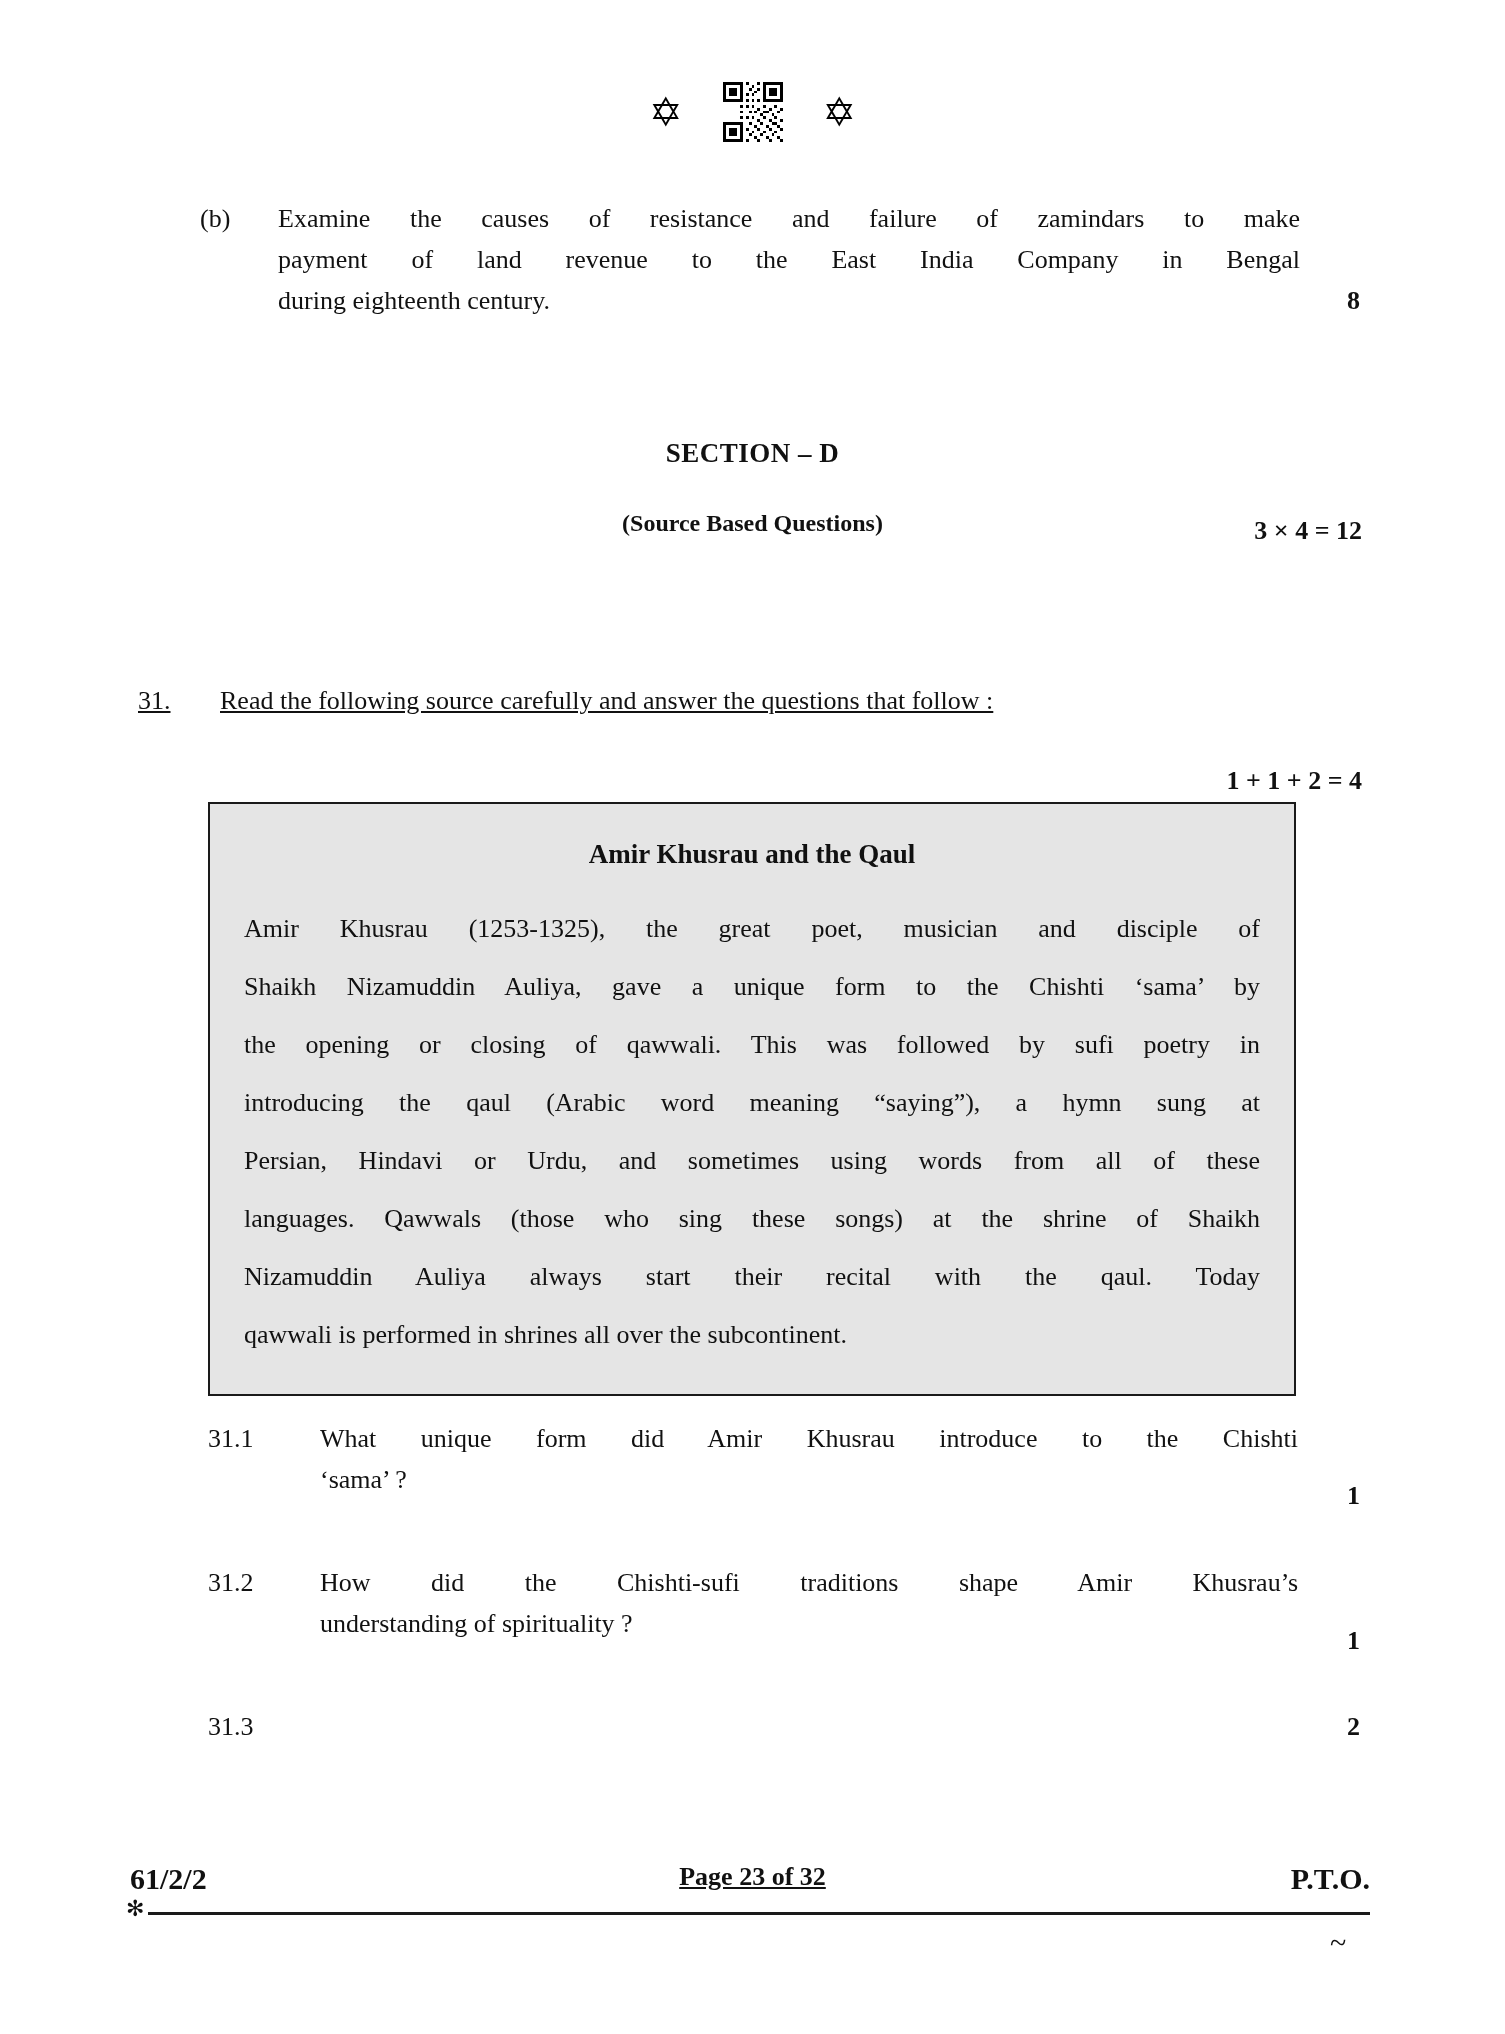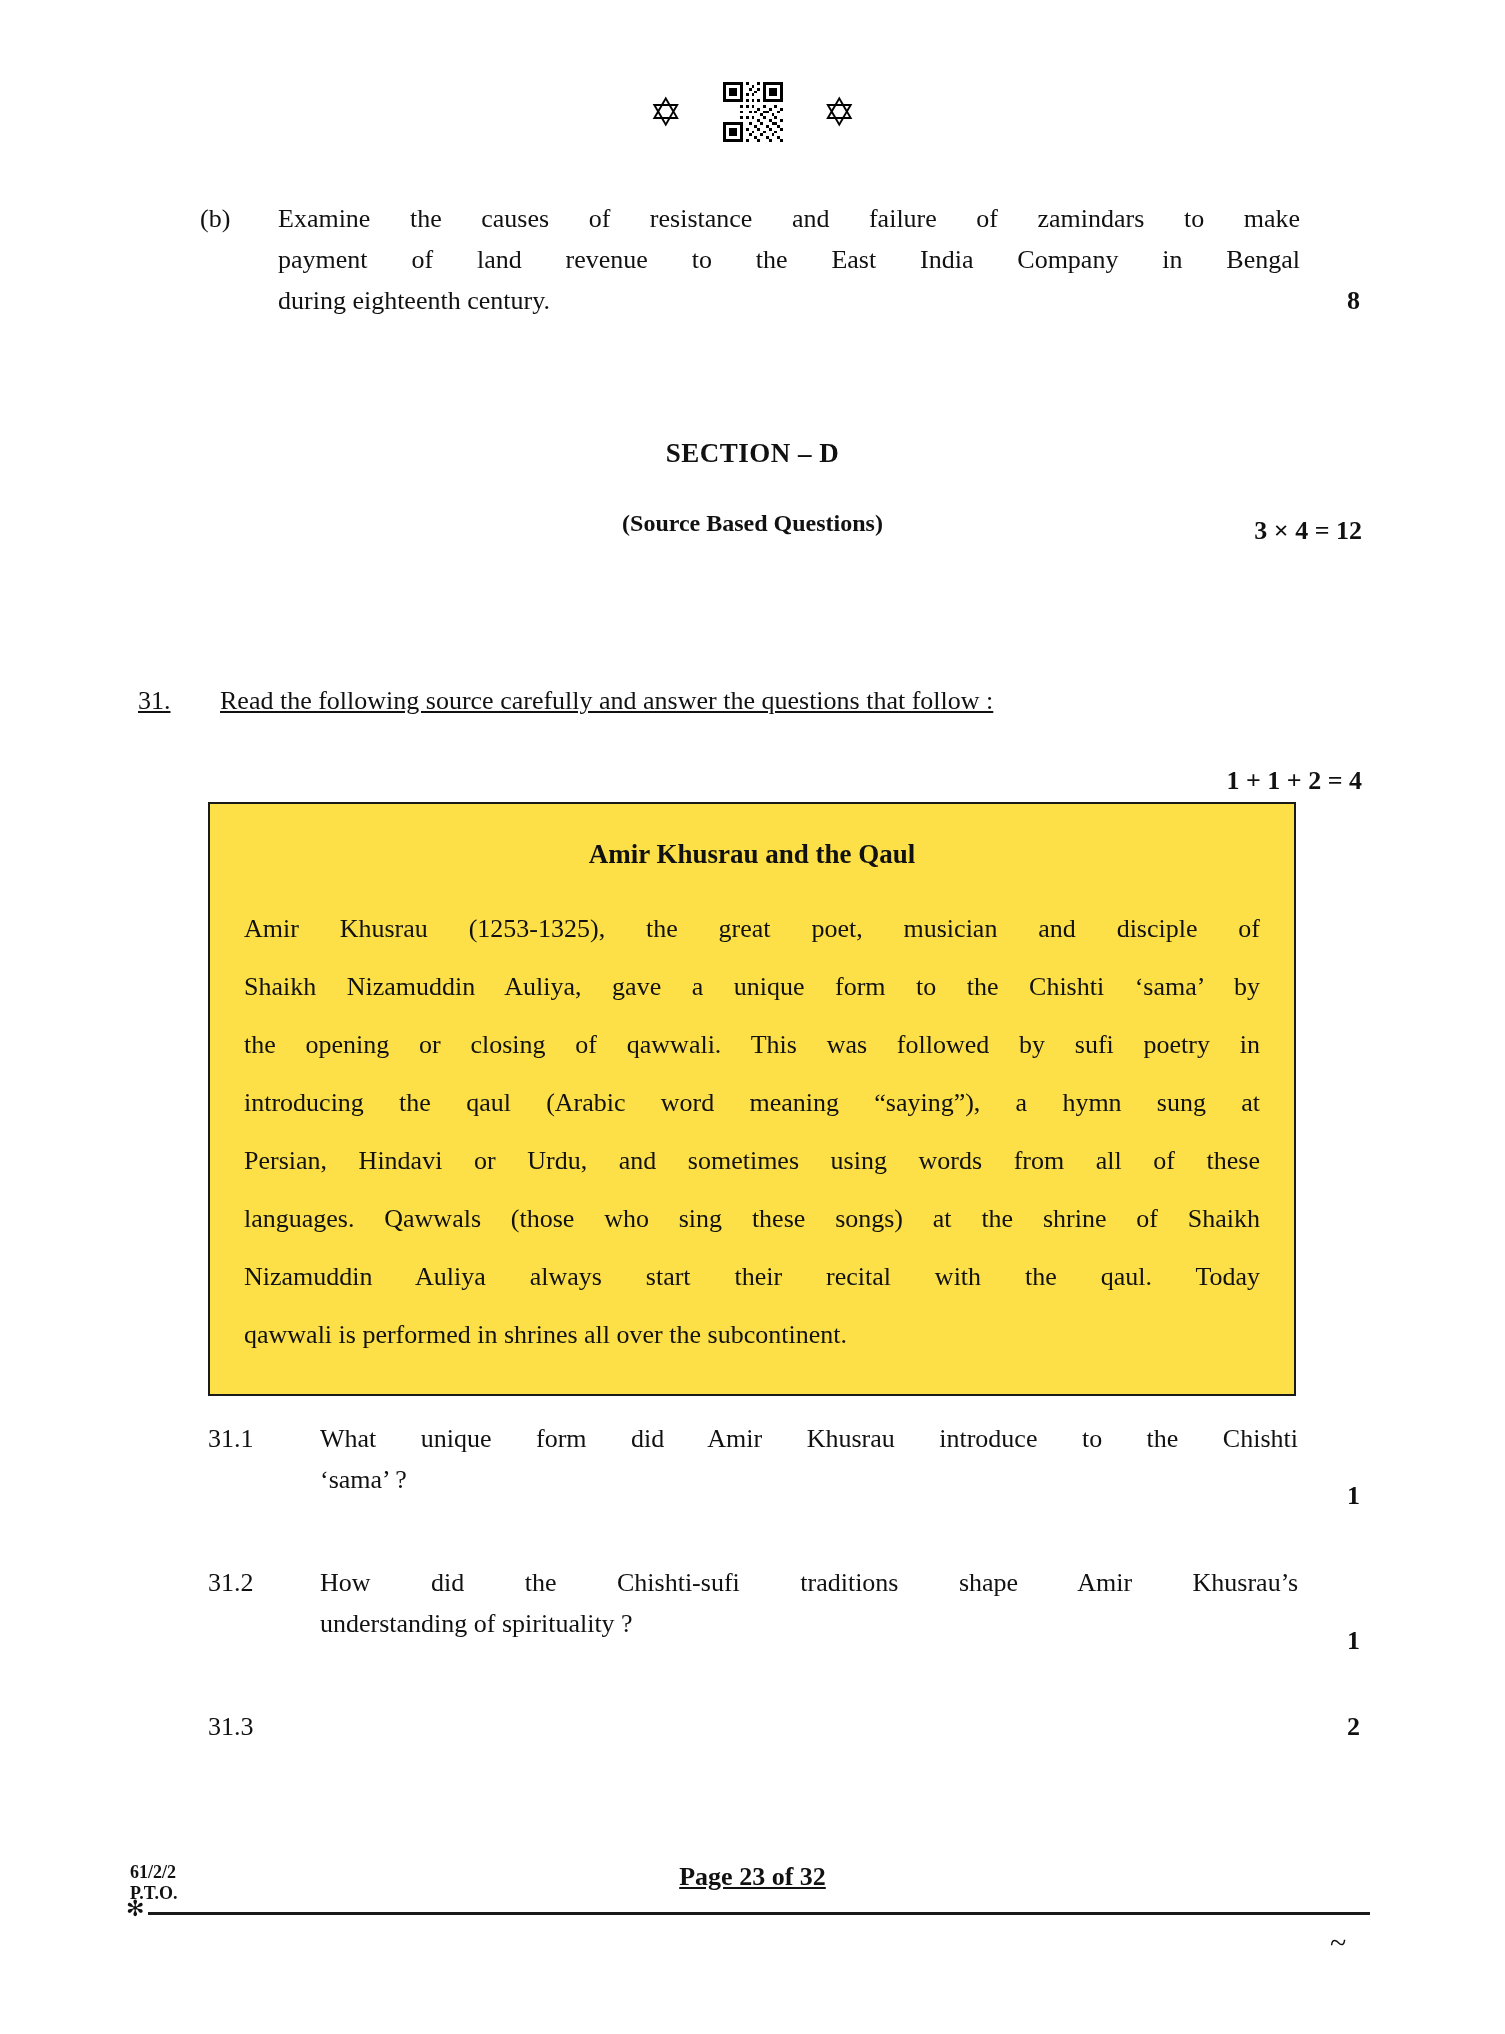--- a/index.html
+++ b/index.html
@@ -137,21 +137,21 @@
 
   
   .source-box {
     position: absolute;
     top: 802px;
     left: 208px;
     width: 1088px;
     border: 2px solid #1a1a1a;
     box-sizing: border-box;
     padding: 26px 34px 30px 34px;
-    background: #fde047;
+    background: #e5e5e5;
   }
   .source-title {
     text-align: center;
     font-size: 27px;
     font-weight: bold;
     margin: 8px 0 30px 0;
     line-height: 1.2;
   }
   .source-text {
     font-size: 26px;
@@ -187,24 +187,23 @@
     width: 1505px;
     height: 80px;
   }
   .footer-row {
     position: absolute;
     top: 0;
     left: 130px;
     width: 1240px;
     display: flex;
     align-items: baseline;
-    justify-content: flex-start;
-    font-size: 18px;
-    font-weight: bold;
-    flex-direction: column;
+    justify-content: space-between;
+    font-size: 30px;
+    font-weight: bold;
   }
   .footer-center {
     position: absolute;
     top: 0;
     left: 0;
     width: 1505px;
     text-align: center;
     font-size: 26px;
     font-weight: bold;
     text-decoration: underline;

